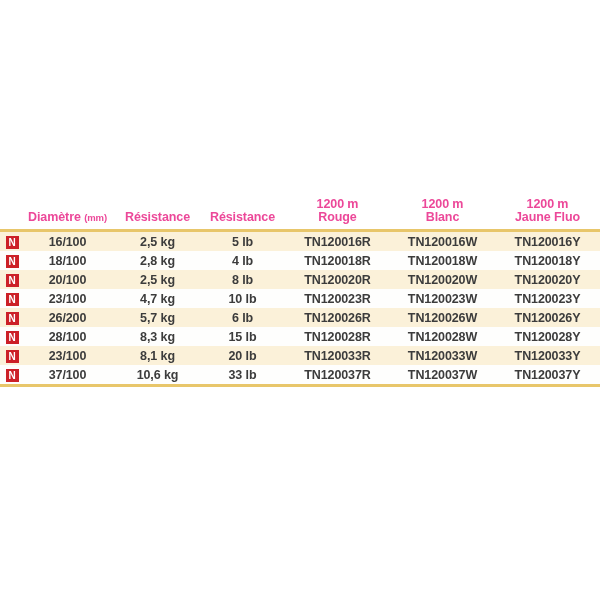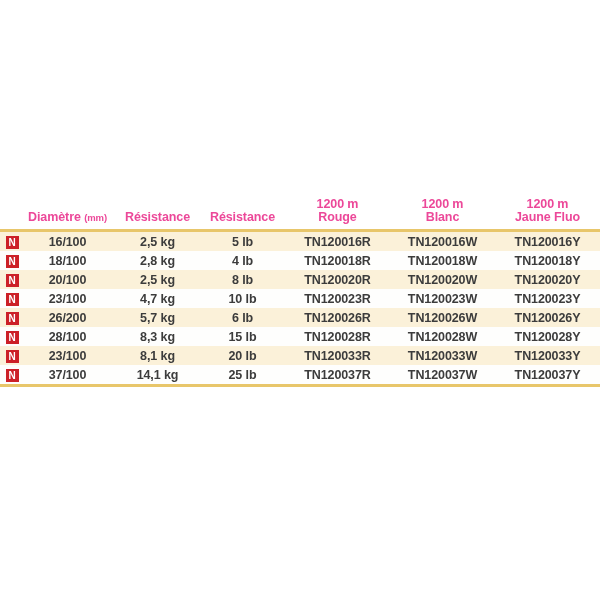--- a/index.html
+++ b/index.html
@@ -224,22 +224,22 @@
         <td>TN120033R</td>
         <td>TN120033W</td>
         <td>TN120033Y</td>
       </tr>
 
       <tr class="data-row row-even">
         <td class="badge-cell">
           <span class="n-badge">N</span>
         </td>
         <td>37/100</td>
-        <td>14,1 kg</td>
-        <td>25 lb</td>
+        <td>10,6 kg</td>
+        <td>33 lb</td>
         <td>TN120037R</td>
         <td>TN120037W</td>
         <td>TN120037Y</td>
       </tr>
 
       <tr class="rule-row">
         <td colspan="7">
           <div class="gold-rule"></div>
         </td>
       </tr>

